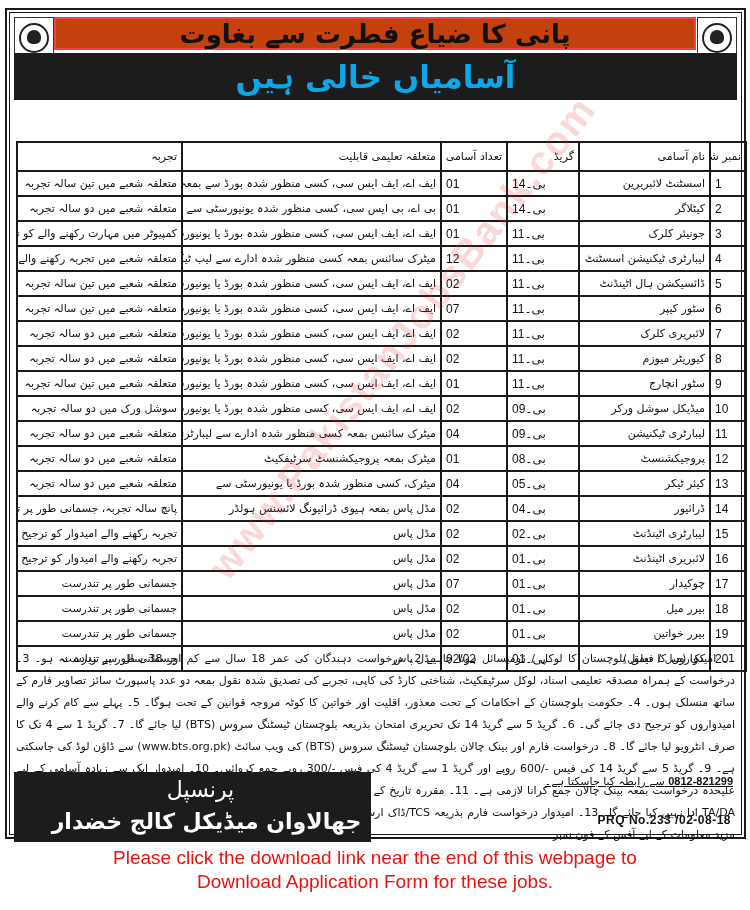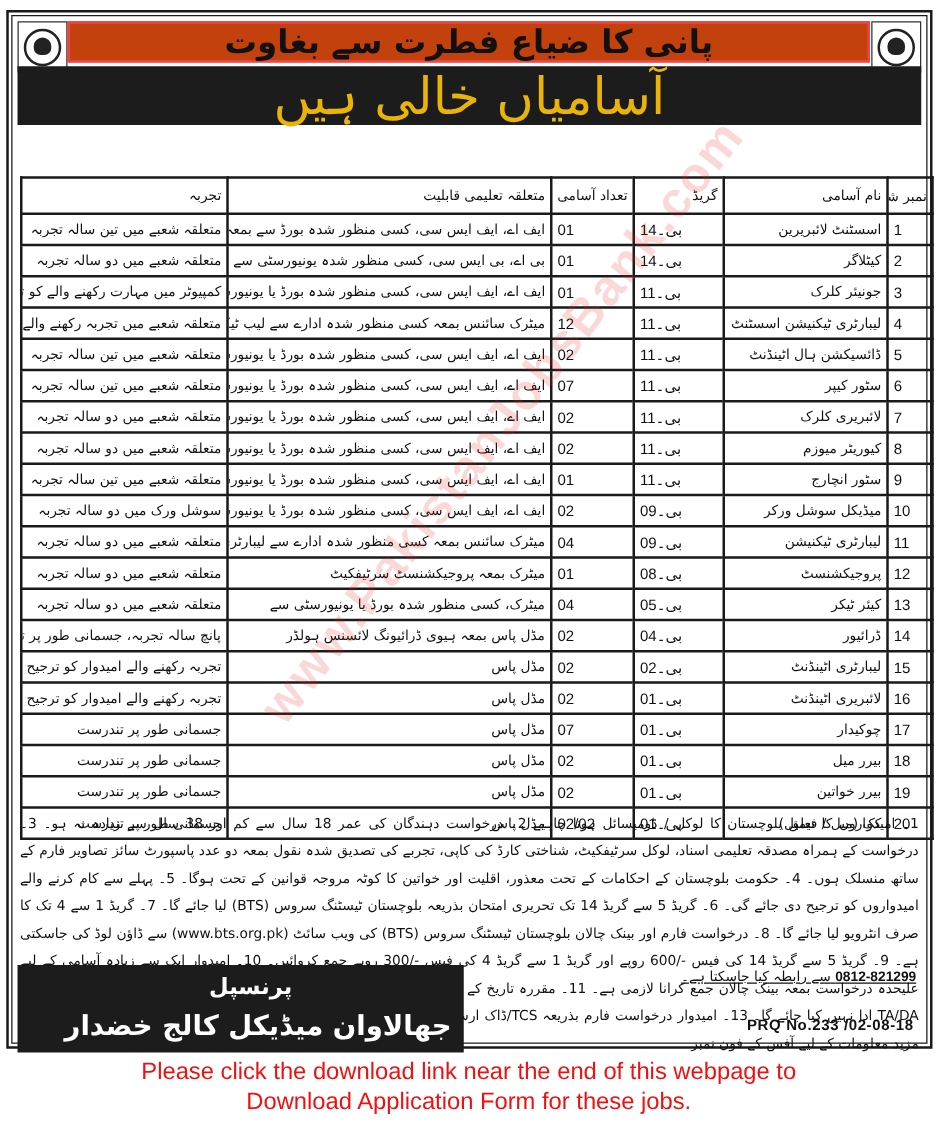--- a/index.html
+++ b/index.html
@@ -33,23 +33,23 @@
   }
   .title-band {
     position: absolute; left: 44px; right: 45px; top: 4px; height: 33px;
     border: 2px solid #ef4444; background: #c2410c;
     display: flex; align-items: center; justify-content: center;
     font-family: "DejaVu Sans", sans-serif; font-weight: bold; font-size: 26px;
     direction: rtl; letter-spacing: 6px; color: #111;
   }
   .vacancy-band {
     position: absolute; left: 4px; right: 4px; top: 40px; height: 47px;
-    background: #1c1c1c; color: #eab308;
+    background: #1c1c1c; color: #0ea5e9;
     display: flex; align-items: center; justify-content: center;
-    font-weight: normal; font-size: 41px; direction: rtl; letter-spacing: 16px;
+    font-weight: bold; font-size: 31px; direction: rtl; letter-spacing: 16px;
   }
 
   .intro {
     position: absolute; left: 6px; right: 6px; top: 88px;
     direction: rtl; text-align: right; font-size: 11.5px; line-height: 19px;
     font-family: "DejaVu Sans", sans-serif;
   }
 
   
   .jobs-table {
@@ -75,21 +75,21 @@
   .notes {
     position: absolute; left: 6px; right: 6px; top: 635px;
     direction: rtl; text-align: justify; font-size: 11px; line-height: 22px;
     font-family: "DejaVu Sans", sans-serif;
   }
 
   .principal-block {
     position: absolute; left: 4px; top: 759px; width: 357px; height: 70px;
     background: #1c1c1c; color: #fff; text-align: center; direction: rtl;
   }
-  .principal-title { font-size: 18px; font-weight: bold; line-height: 34px; margin-top: 1px; padding-left: 16px; }
+  .principal-title { font-size: 22px; font-weight: normal; line-height: 34px; margin-top: 1px; padding-left: 16px; }
   .principal-org { font-size: 22px; font-weight: bold; line-height: 30px; margin-left: 28px; }
 
   .contact-line {
     position: absolute; right: 8px; top: 762px; direction: rtl; font-size: 11px; text-decoration: underline;
   }
   .contact-line .phone { font-family: "Liberation Sans", sans-serif; font-weight: bold; }
   .prq {
     position: absolute; right: 10px; top: 800px;
     font-family: "Liberation Sans", sans-serif; font-weight: bold; font-size: 12px; letter-spacing: 0.5px;
   }

